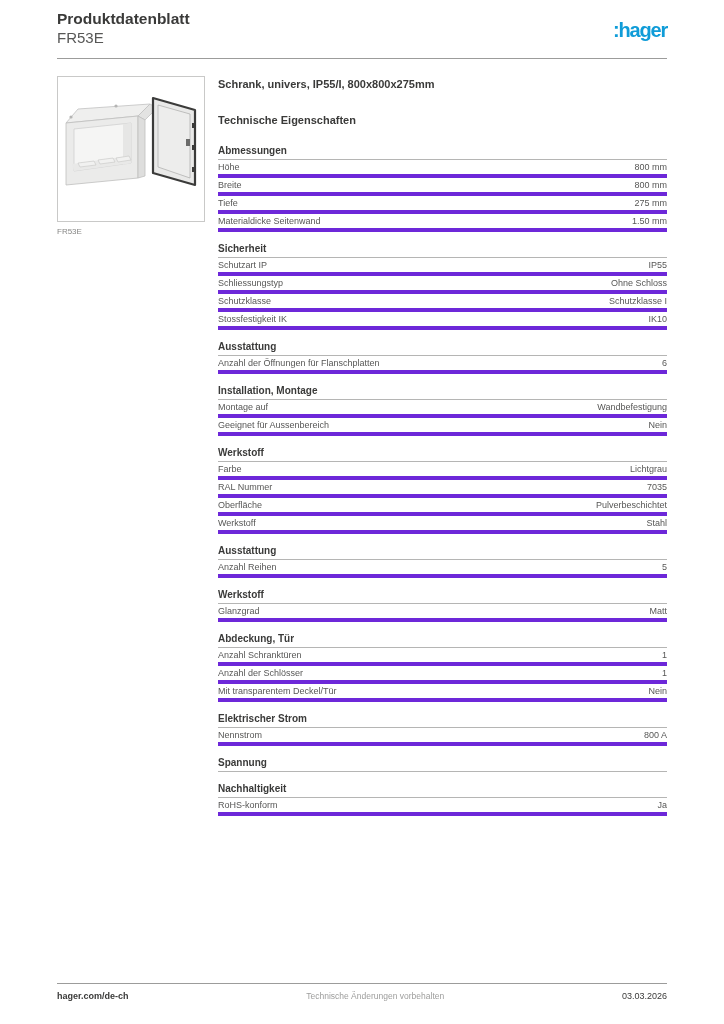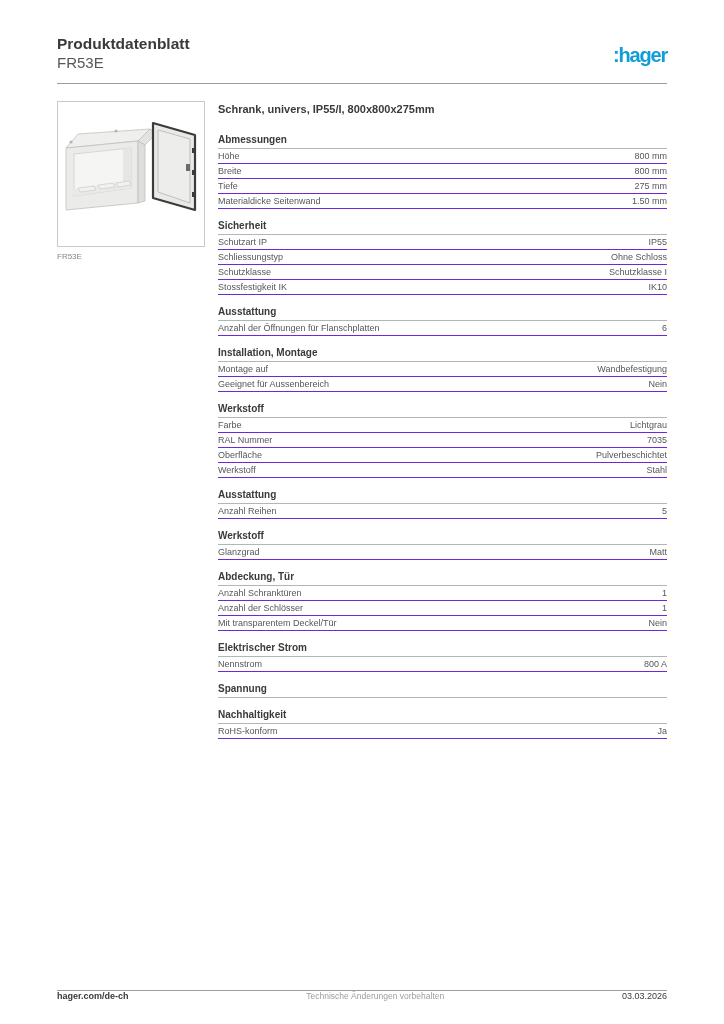--- a/index.html
+++ b/index.html
@@ -14,22 +14,21 @@
     height: 1024px;
     background: #ffffff;
     padding: 0 57px;
     overflow: hidden;
   }
   
   .page-header {
     display: flex;
     justify-content: space-between;
     align-items: center;
-    padding-top: 18px;
-    margin-top: 16px;
+    padding-top: 9px;
   }
   .doc-title {
     font-size: 15.5px;
     line-height: 19px;
     font-weight: bold;
     color: #3a3a39;
   }
   .doc-subtitle {
     font-size: 15px;
     line-height: 19px;
@@ -88,31 +87,32 @@
     border-bottom: 1px solid #b5b5b4;
   }
   .spec-row {
     display: flex;
     justify-content: space-between;
     align-items: baseline;
     font-size: 9px;
     line-height: 9px;
     color: #575756;
     padding: 2.5px 0;
-    border-bottom: 1px solid #6d28d9;
+    border-bottom: 4px solid #6d28d9;
   }
   .spec-row .label { text-align: left; }
   .spec-row .value { text-align: right; white-space: nowrap; padding-left: 12px; }
   
   .page-footer {
     position: absolute;
     left: 57px;
     right: 57px;
     bottom: 23px;
     border-top: 1px solid #9c9c9b;
+    padding-top: 7px;
     display: flex;
     justify-content: space-between;
     align-items: baseline;
   }
   .f-left  { font-size: 9px; font-weight: bold; color: #3a3a39; }
   .f-center{ font-size: 8.5px; color: #9d9d9c; }
   .f-right { font-size: 9px; font-weight: normal; color: #3a3a39; }
 </style>
 </head>
 <body>
@@ -164,20 +164,21 @@
           <rect x="134" y="90" width="3.2" height="5" fill="#3b3b3a"></rect>
 
           <rect x="128" y="62" width="4" height="7" fill="#6b6b6a"></rect>
         </svg>
       </div>
       <div class="image-caption">FR53E</div>
     </aside>
 
     <section class="right-col">
       <h1 class="product-title">Schrank, univers, IP55/I, 800x800x275mm</h1>
+      <h2 class="tech-heading">Technische Eigenschaften</h2>
       <div class="sections" id="sections">
           <div class="section">
             <div class="section-title">Abmessungen</div>
             <div class="spec-row">
               <span class="label">Höhe</span>
               <span class="value">800 mm</span>
             </div>
             <div class="spec-row">
               <span class="label">Breite</span>
               <span class="value">800 mm</span>

